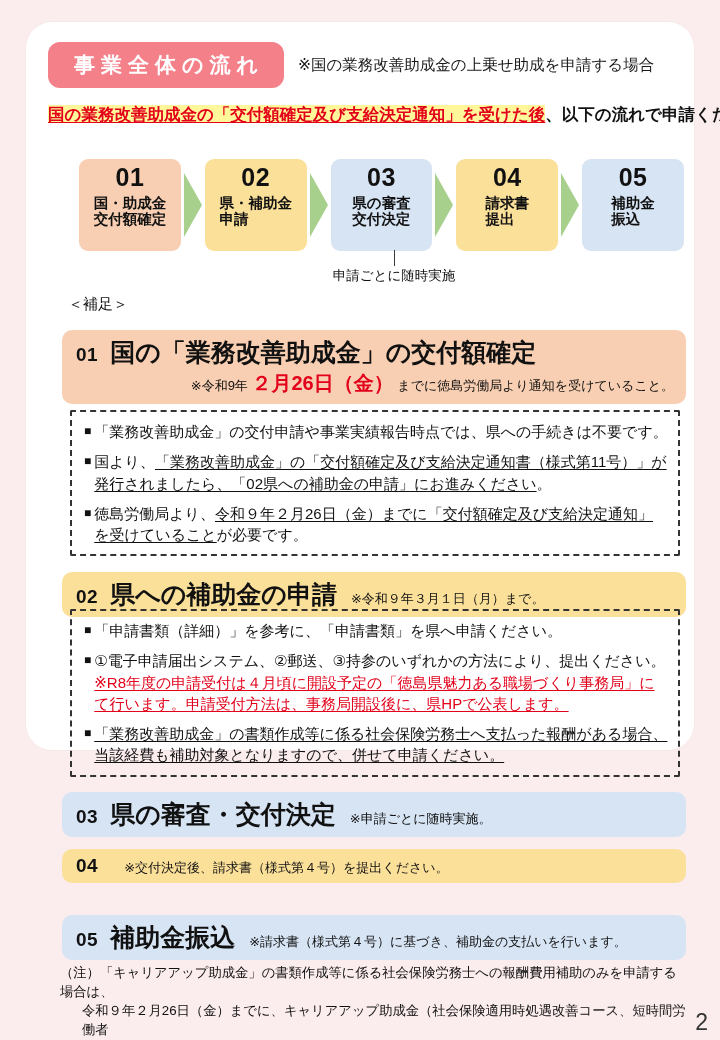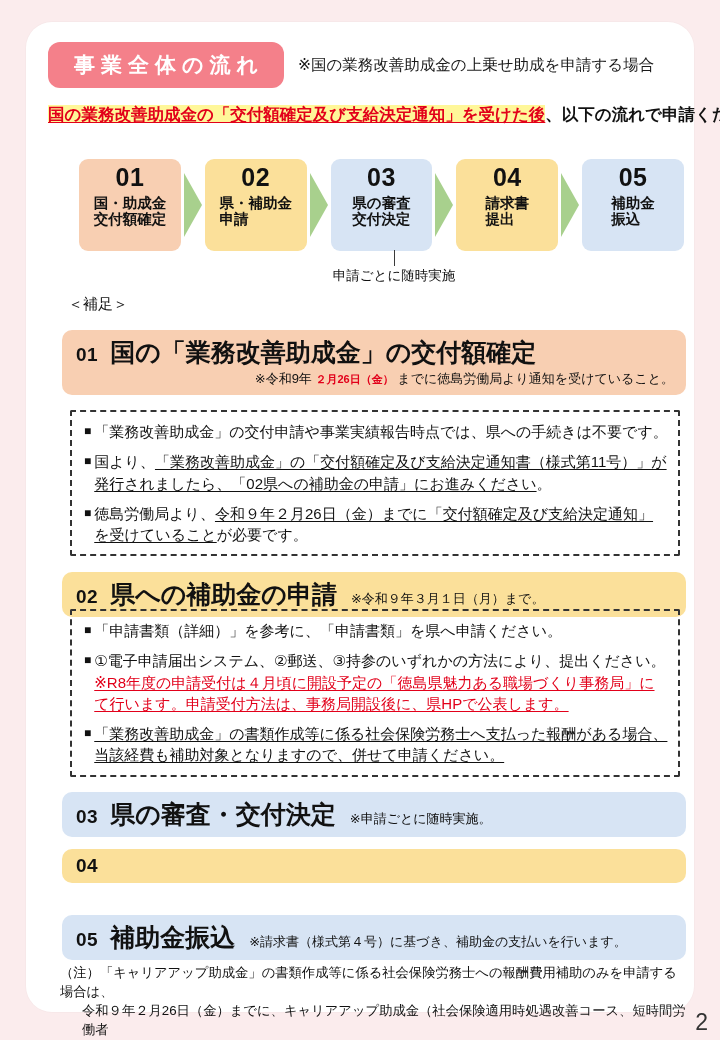--- a/index.html
+++ b/index.html
@@ -14,21 +14,21 @@
     overflow: hidden;
     position: relative;
   }
 
   
   #card {
     position: absolute;
     left: 26px;
     top: 22px;
     width: 668px;
-    height: 990px;
+    height: 728px;
     background: #ffffff;
     border-radius: 26px;
     box-shadow: 0 0 0 1px rgba(0,0,0,0.015);
   }
   #card-inner {
     position: absolute;
     left: 0; top: 0;
     width: 100%; height: 100%;
     padding: 0;
   }
@@ -215,21 +215,21 @@
   .sec-note-right {
     text-align: right;
     font-size: 13px;
     color: #111;
     margin-top: 1px;
     white-space: nowrap;
   }
   .red-strong {
     color: #e2001a;
     font-weight: bold;
-    font-size: 11px;
+    font-size: 20px;
     text-align: right;
   }
 
   
   .dbox {
     position: absolute;
     left: 44px;
     width: 610px;
     box-sizing: border-box;
     border: 2px dashed #333;
@@ -384,20 +384,21 @@
       <div class="sec-line1">
         <span class="sec-no">03</span>
         <span class="sec-title">県の審査・交付決定</span>
         <span class="sec-inline-note">※申請ごとに随時実施。</span>
       </div>
     </div>
 
     <div class="sec yellow" style="top:827px; padding-bottom:6px;">
       <div class="sec-line1">
         <span class="sec-no">04</span>
+        <span class="sec-inline-note">※交付決定後、請求書（様式第４号）を提出ください。</span>
       </div>
     </div>
 
     <div class="sec blue" style="top:893px; padding-bottom:6px;">
       <div class="sec-line1">
         <span class="sec-no">05</span>
         <span class="sec-title">補助金振込</span>
         <span class="sec-inline-note">※請求書（様式第４号）に基づき、補助金の支払いを行います。</span>
       </div>
     </div>

